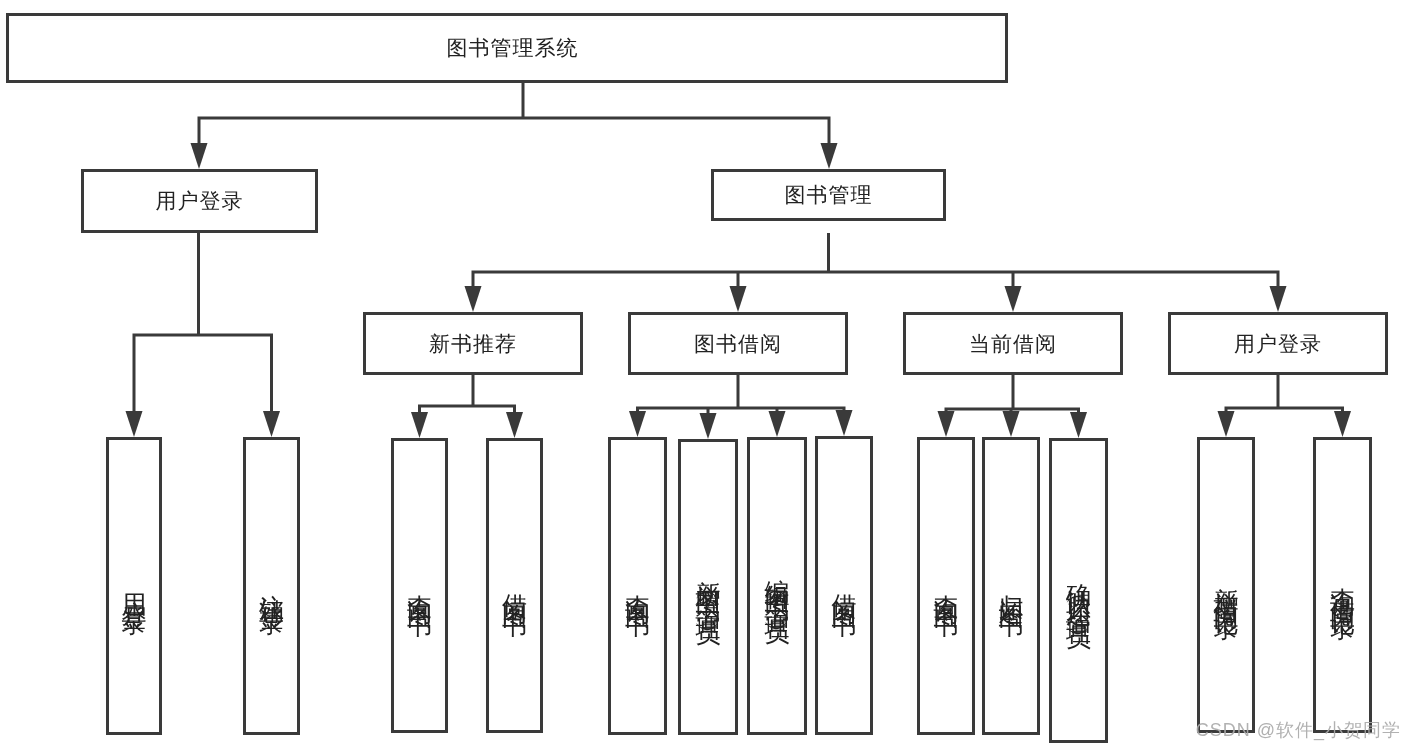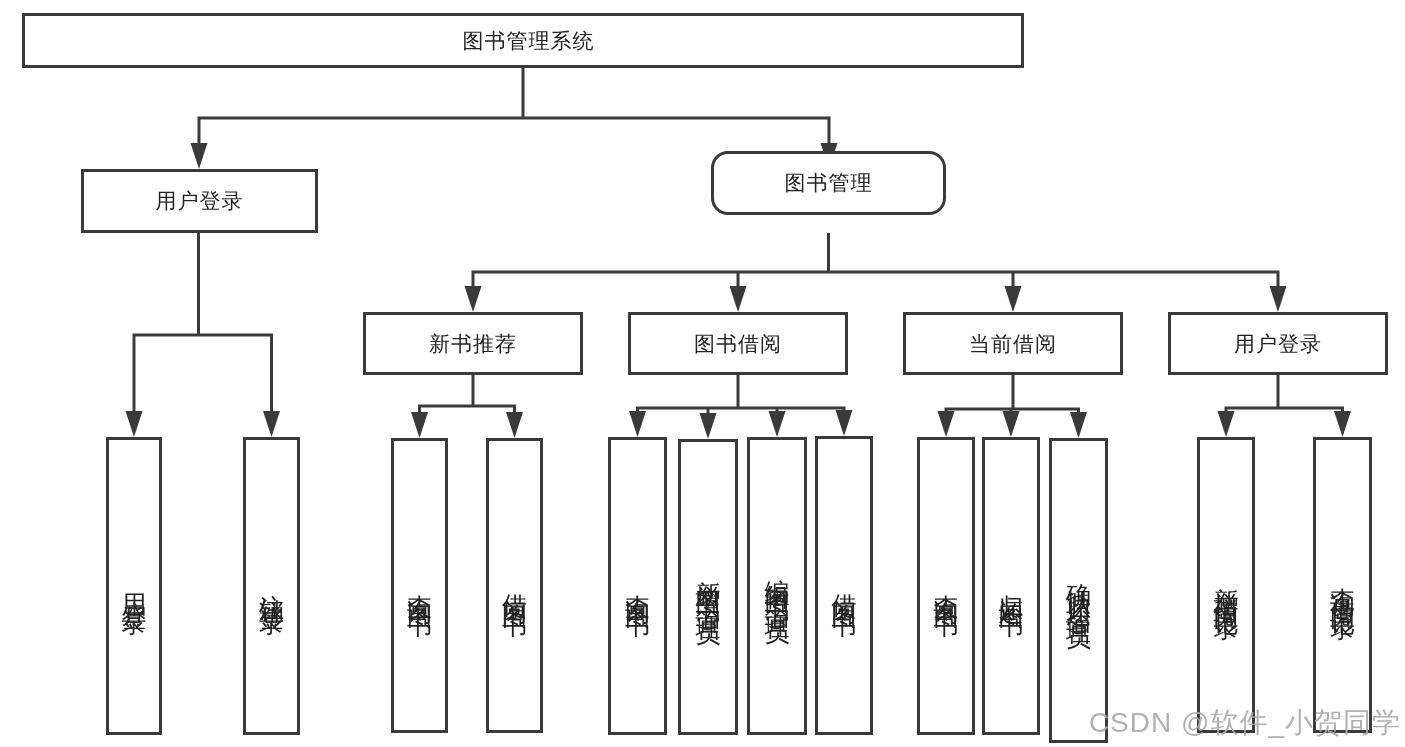--- a/index.html
+++ b/index.html
@@ -25,21 +25,21 @@
   }
   .node .lbl{
     color:var(--text);font-size:21px;letter-spacing:1px;white-space:nowrap;
   }
   .node-v .lbl{
     writing-mode:vertical-rl;text-orientation:mixed;
     font-size:25px;line-height:1;letter-spacing:6px;white-space:normal;
   }
   .watermark{
     position:absolute;right:4px;bottom:5px;z-index:5;
-    color:var(--watermark);opacity:.92;font-size:28px;letter-spacing:1px;
+    color:var(--watermark);opacity:.92;font-size:18px;letter-spacing:1px;
     white-space:nowrap;
   }
 </style>
 </head>
 <body>
 
 <div class="stage">
 
   <svg class="connectors" viewBox="0 0 1405 747" xmlns="http://www.w3.org/2000/svg" aria-hidden="true">
 
@@ -77,28 +77,28 @@
     <polygon points="699.5,413 716.5,413 708,439"></polygon>
     <polygon points="768.5,411 785.5,411 777,437"></polygon>
     <polygon points="835.5,410 852.5,410 844,436"></polygon>
     <polygon points="937.5,411 954.5,411 946,437"></polygon>
     <polygon points="1002.5,411 1019.5,411 1011,437"></polygon>
     <polygon points="1070,412 1087,412 1078.5,438"></polygon>
     <polygon points="1217.5,411 1234.5,411 1226,437"></polygon>
     <polygon points="1334,411 1351,411 1342.5,437"></polygon>
   </svg>
 
-  <div class="node" style="left:22px;top:13px;width:1002px;height:55px;padding-left:11px;">
+  <div class="node" style="left:6px;top:13px;width:1002px;height:70px;padding-left:11px;">
     <span class="lbl">图书管理系统</span>
   </div>
 
   <div class="node" style="left:81px;top:169px;width:237px;height:64px;">
     <span class="lbl">用户登录</span>
   </div>
-  <div class="node" style="left:711px;top:151px;width:235px;height:64px;border-radius:17px;">
+  <div class="node" style="left:711px;top:169px;width:235px;height:52px;">
     <span class="lbl">图书管理</span>
   </div>
 
   <div class="node node-v" style="left:106px;top:437px;width:56px;height:298px;">
     <span class="lbl">用户登录</span>
   </div>
   <div class="node node-v" style="left:243px;top:437px;width:57px;height:298px;">
     <span class="lbl">注销登录</span>
   </div>
 

